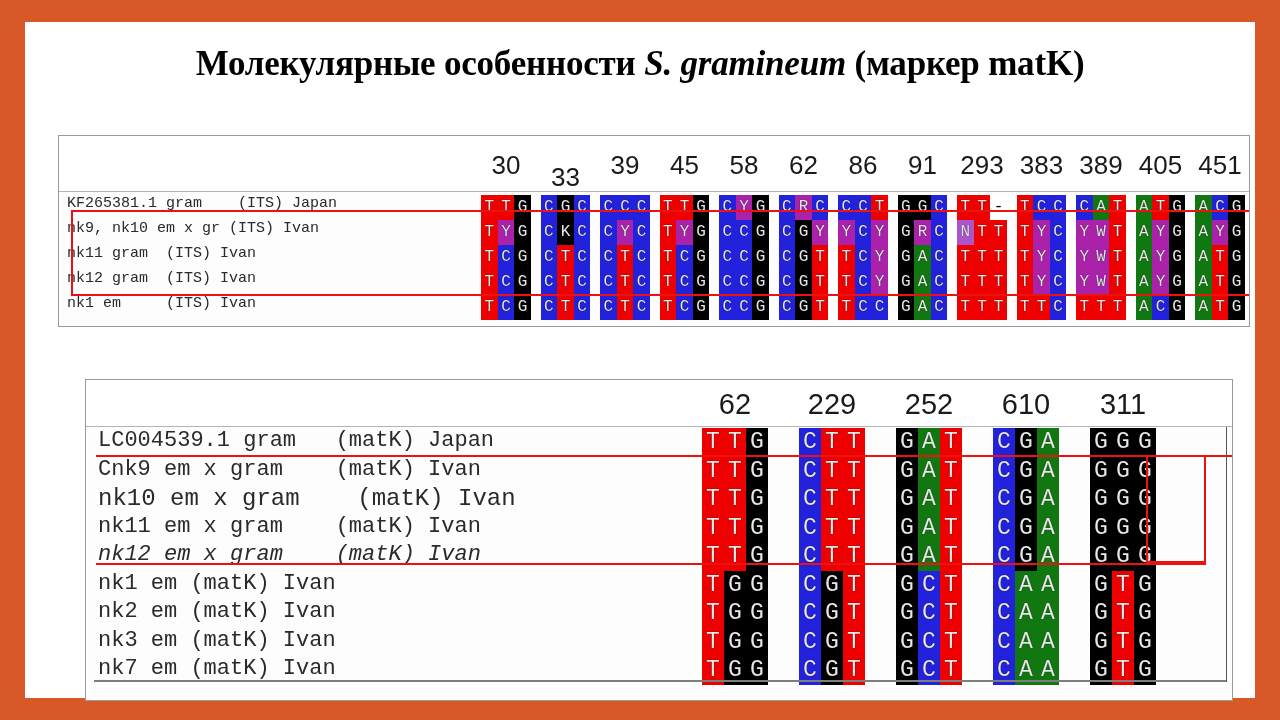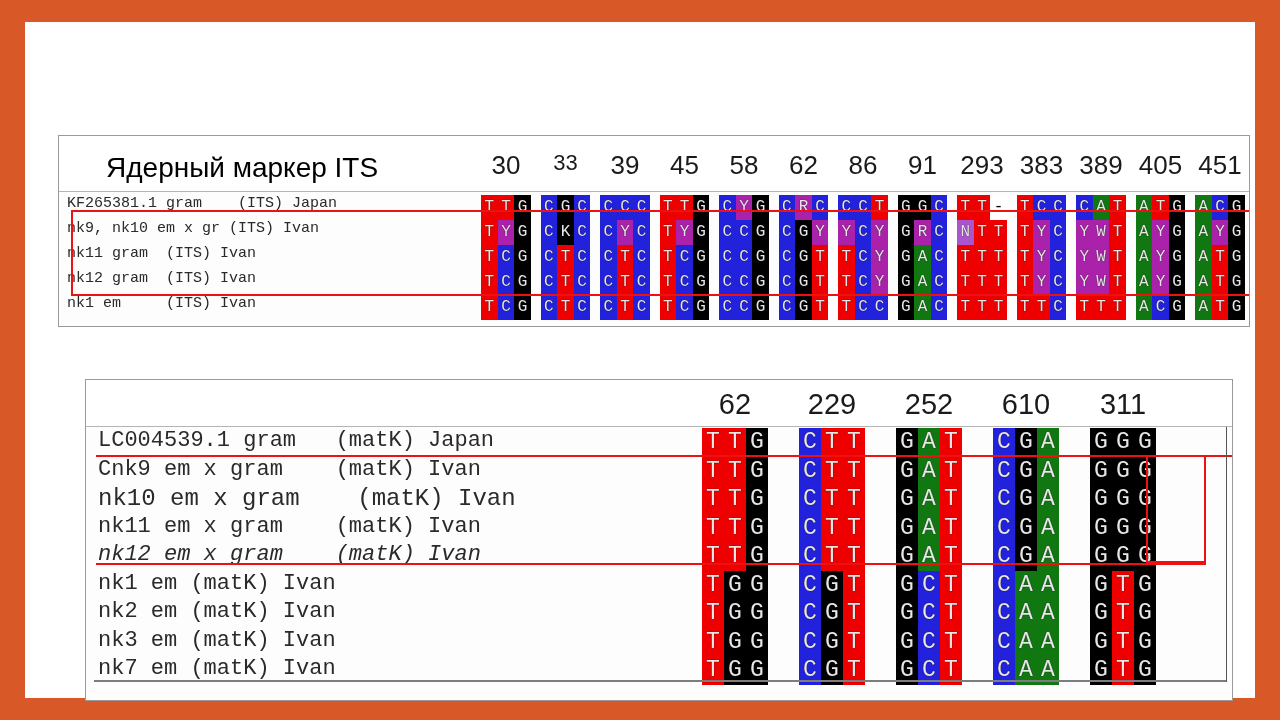--- a/index.html
+++ b/index.html
@@ -105,27 +105,27 @@
     position: absolute;
     background: #555;
     width: 1px;
   }
 </style>
 </head>
 <body>
 
 <div class="slide">
 
+  <div class="title"><span>Молекулярные особенности </span><span class="ital">S. gramineum</span><span> (маркер matK)</span></div>
 
   <div class="panel" id="its-panel" style="left:33px; top:113px; width:1192px; height:192px;">
     <div class="panel-head" style="height:56px;"></div>
-    <div class="panel-title" style="left:47px; top:16px; font-size:28px;">Ядерный маркер ITS</div>
     <div id="its-colhdrs">
         <div class="colhdr" style="left: 422px; top: 14px; width: 50px; font-size: 26px;">30</div>
-        <div class="colhdr" style="left: 481.5px; top: 14px; width: 50px; font-size: 22px;">33</div>
+        <div class="colhdr" style="left: 481.5px; top: 26px; width: 50px; font-size: 26px;">33</div>
         <div class="colhdr" style="left: 541px; top: 14px; width: 50px; font-size: 26px;">39</div>
         <div class="colhdr" style="left: 600.5px; top: 14px; width: 50px; font-size: 26px;">45</div>
         <div class="colhdr" style="left: 660px; top: 14px; width: 50px; font-size: 26px;">58</div>
         <div class="colhdr" style="left: 719.5px; top: 14px; width: 50px; font-size: 26px;">62</div>
         <div class="colhdr" style="left: 779px; top: 14px; width: 50px; font-size: 26px;">86</div>
         <div class="colhdr" style="left: 838.5px; top: 14px; width: 50px; font-size: 26px;">91</div>
         <div class="colhdr" style="left: 898px; top: 14px; width: 50px; font-size: 26px;">293</div>
         <div class="colhdr" style="left: 957.5px; top: 14px; width: 50px; font-size: 26px;">383</div>
         <div class="colhdr" style="left: 1017px; top: 14px; width: 50px; font-size: 26px;">389</div>
         <div class="colhdr" style="left: 1076.5px; top: 14px; width: 50px; font-size: 26px;">405</div>

